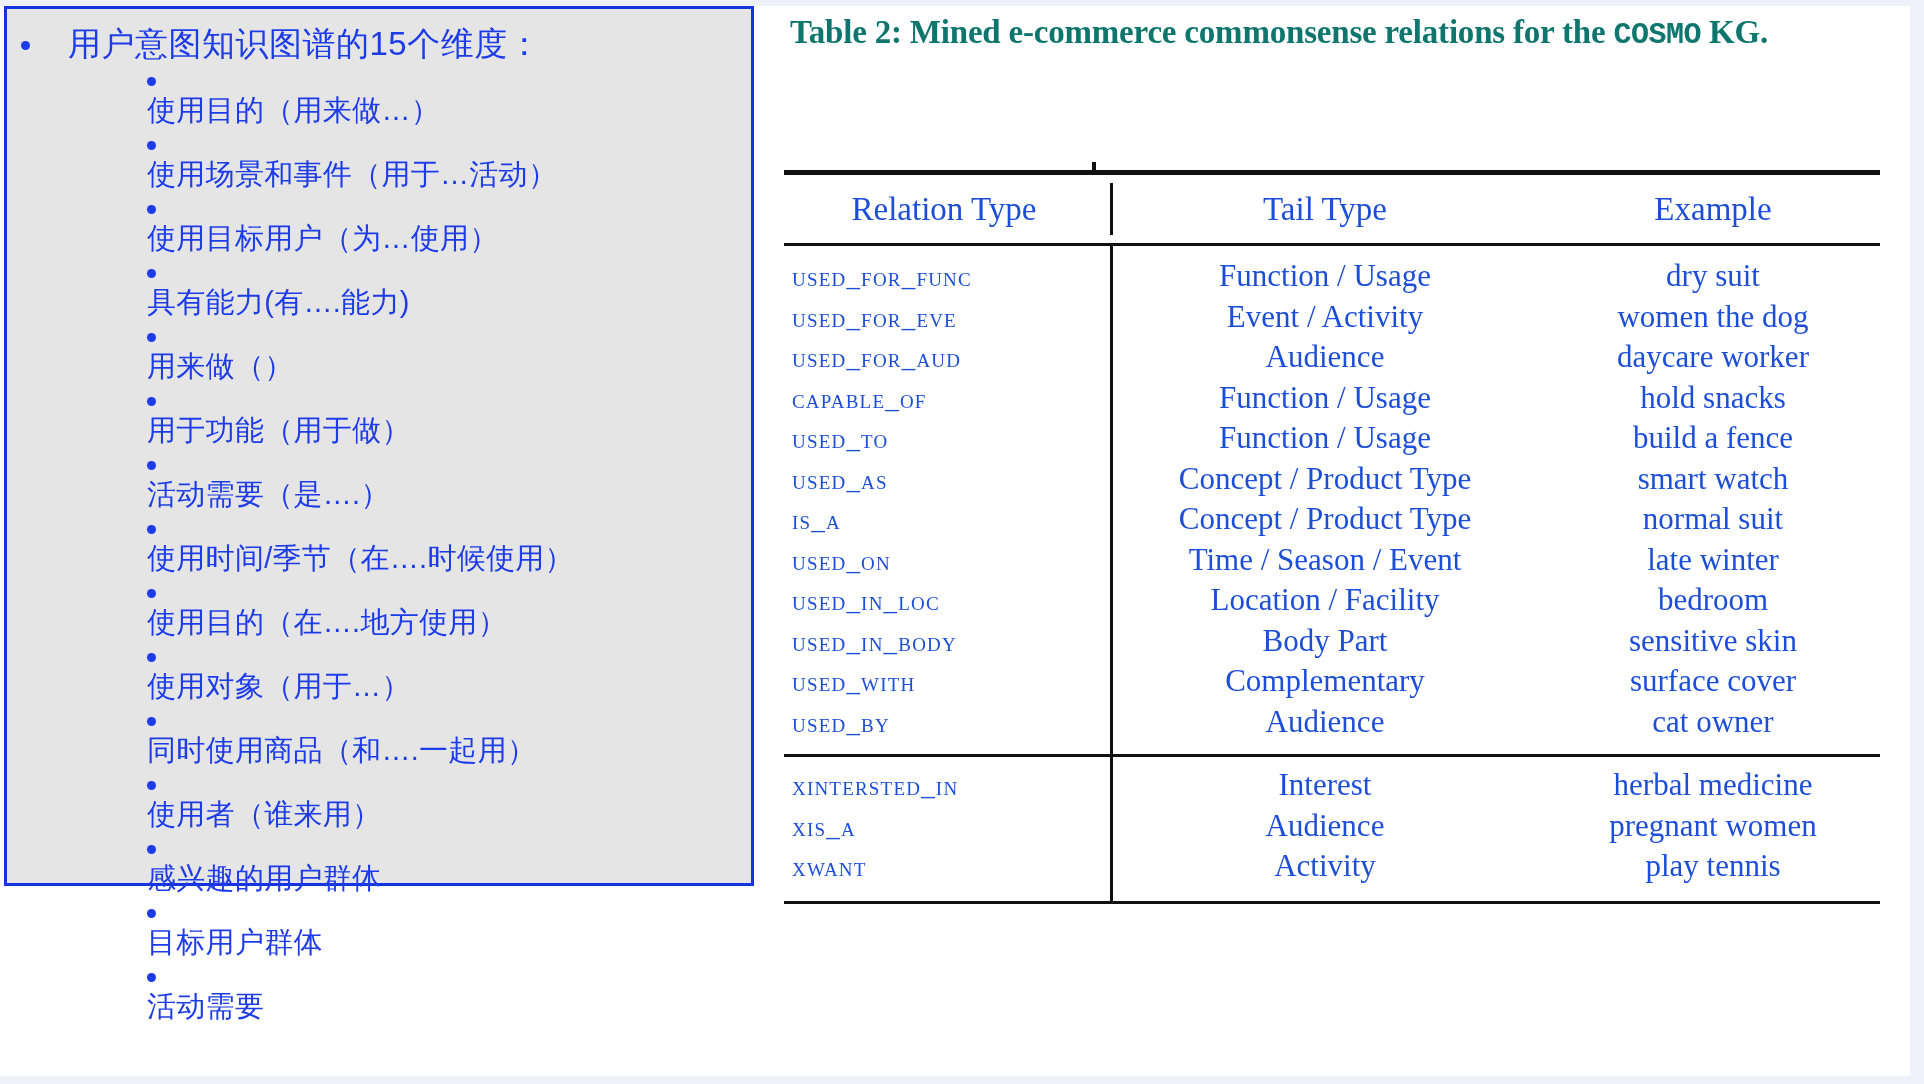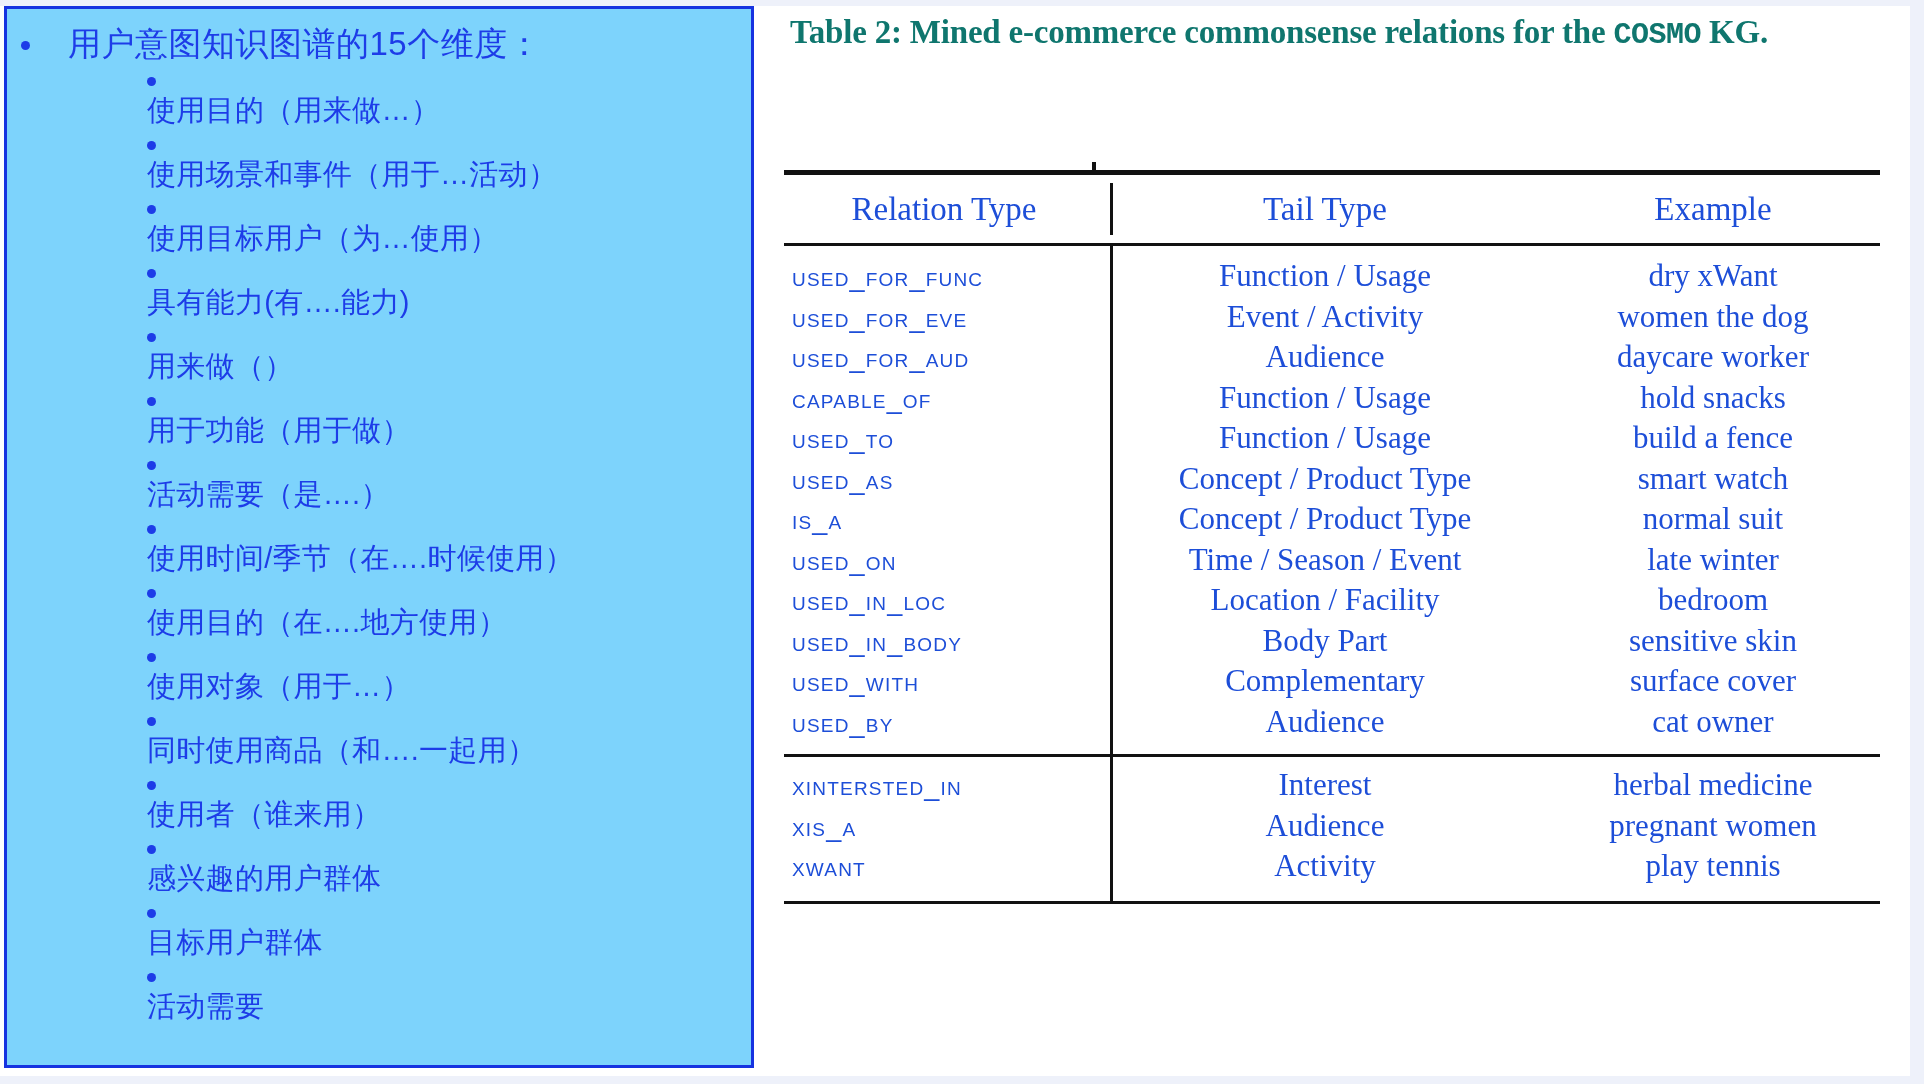--- a/index.html
+++ b/index.html
@@ -34,24 +34,24 @@
     width: 1924px; height: 8px;
     background: #eef1fa;
   }
 
   
   .left-panel {
     position: absolute;
     left: 4px;
     top: 6px;
     width: 750px;
-    height: 1062px;
+    height: 880px;
     box-sizing: border-box;
     border: 3px solid #1633e0;
-    background: #7dd3fc;
+    background: #e5e5e5;
   }
   .bullet-list {
     list-style: none;
     margin: 0;
     padding: 0;
   }
   .bullet-item {
     display: flex;
     align-items: baseline;
     color: #1d3ce8;
@@ -204,21 +204,21 @@
   }
   .body-row {
     height: 40.5px;
   }
   .smallcaps {
     font-variant: small-caps;
     text-transform: lowercase;
     letter-spacing: 0.6px;
   }
   .relname {
-    font-family: Liberation Sans, sans-serif;
+    font-family: Liberation Serif, serif;
     letter-spacing: 1.2px;
   }
   .grp1 { padding-top: 12px; padding-bottom: 10px; }
   .grp2 { padding-top: 10px; padding-bottom: 12px; }
 </style>
 </head>
 <body>
 
 <div class="page-tint-top"></div>
 <div class="page-tint-right"></div>
@@ -317,21 +317,21 @@
     </div>
 
     <div class="rule-thin"></div>
 
     <div class="tbl-grid grp1">
       <div class="vline" id="vline-1" style="height: 508px;"></div>
       <div id="rows-group-1">
           <div class="row body-row">
             <div class="c1 relname smallcaps">USED_FOR_FUNC</div>
             <div class="c2">Function / Usage</div>
-            <div class="c3">dry xWant</div>
+            <div class="c3">dry suit</div>
           </div>
           <div class="row body-row">
             <div class="c1 relname smallcaps">USED_FOR_EVE</div>
             <div class="c2">Event / Activity</div>
             <div class="c3">women the dog</div>
           </div>
           <div class="row body-row">
             <div class="c1 relname smallcaps">USED_FOR_AUD</div>
             <div class="c2">Audience</div>
             <div class="c3">daycare worker</div>

